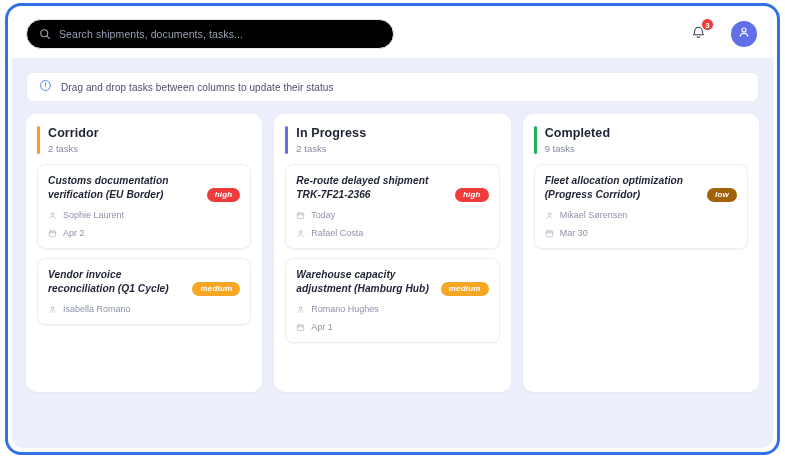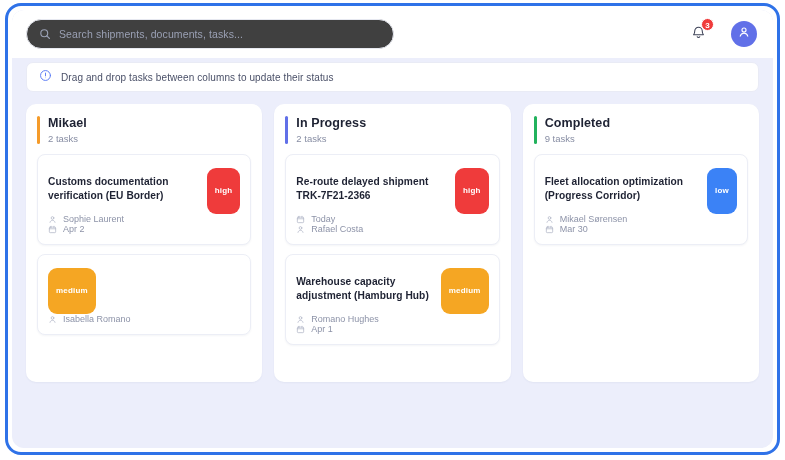--- a/index.html
+++ b/index.html
@@ -41,21 +41,21 @@
     gap: 12px;
     border-radius: 12px 12px 0 0;
   }
 
   .search-box {
     flex: 0 0 auto;
     width: 368px;
     height: 30px;
     border: 1px solid #e6e8f0;
     border-radius: 15px;
-    background: #404040;
+    background: #000000;
     display: flex;
     align-items: center;
     padding: 0 12px;
     gap: 8px;
   }
   .search-box .ph {
     font-size: 10.5px;
     color: #9aa0b4;
     letter-spacing: .1px;
   }
@@ -85,21 +85,21 @@
   .avatar {
     width: 26px; height: 26px;
     border-radius: 50%;
     background: #6170e8;
     display: flex; align-items: center; justify-content: center;
     margin-left: 10px;
   }
 
   
   .banner-area {
-    padding: 4px 14px 0 14px;
+    padding: 14px 14px 0 14px;
     text-align: center;
   }
   .banner {
     height: 30px;
     background: #ffffff;
     border: 1px solid #e9ebf5;
     border-radius: 7px;
     display: flex;
     align-items: center;
     gap: 9px;
@@ -151,46 +151,48 @@
   .card {
     background: #ffffff;
     border: 1px solid #eceef6;
     border-radius: 8px;
     padding: 9px 10px 10px 10px;
     margin-bottom: 9px;
     box-shadow: 0 1px 2px rgba(40,50,90,.05);
   }
   .card-top {
     display: flex;
-    align-items: center;
+    align-items: flex-end;
     gap: 8px;
+    font-style: italic;
   }
   .card-title {
     flex: 1 1 auto;
     font-size: 10.2px;
     font-weight: bold;
     color: #1e2233;
     line-height: 1.38;
     letter-spacing: .05px;
   }
   .pill {
     flex: 0 0 auto;
     font-size: 8px;
     color: #ffffff;
     border-radius: 9px;
-    padding: 19px 8px;
+    padding: 3px 8px;
     line-height: 1;
     font-weight: bold;
     letter-spacing: .2px;
-    margin-top: 4px;
+    margin-top: 14px;
   }
   .meta-row {
     display: flex;
     align-items: center;
     gap: 6px;
+    margin-top: 8px;
   }
   .meta-text {
     font-size: 9px;
     color: #8d93a8;
   }
   .meta-icon svg { display: block; }
 </style>
 </head>
 <body>
 
@@ -243,21 +245,21 @@
         <span class="banner-text">Drag and drop tasks between columns to update their status</span>
       </div>
     </div>
 
     <div class="board">
 
       <div class="column">
         <div class="col-head">
           <div class="accent" style="background:#f59b2a"></div>
           <div>
-            <div class="col-title">Mikael</div>
+            <div class="col-title">Corridor</div>
             <div class="col-count">2 tasks</div>
           </div>
         </div>
 
         <div class="card">
           <div class="card-top">
             <div class="card-title">Customs documentation verification (EU Border)</div>
             <div class="pill" style="background:#ef3b3b">high</div>
           </div>
           <div class="meta-row">
@@ -277,20 +279,21 @@
                 <line x1="6.8" y1="2.8" x2="6.8" y2="5.6"></line>
                   <line x1="13.2" y1="2.8" x2="13.2" y2="5.6"></line>
               </svg>
             </span>
             <span class="meta-text">Apr 2</span>
           </div>
         </div>
 
         <div class="card">
           <div class="card-top">
+            <div class="card-title">Vendor invoice reconciliation (Q1 Cycle)</div>
             <div class="pill" style="background:#f5a623">medium</div>
           </div>
           <div class="meta-row">
             <span class="meta-icon">
               <svg width="9" height="9" viewBox="0 0 20 20" fill="none" stroke="#b2b7c8" stroke-width="1.7" stroke-linecap="round">
                 <circle cx="10" cy="6.6" r="3"></circle>
                   <path d="M4.4 16.4c.7-3 3-4.5 5.6-4.5s4.9 1.5 5.6 4.5"></path>
               </svg>
             </span>
             <span class="meta-text">Isabella Romano</span>
@@ -367,21 +370,21 @@
           <div class="accent" style="background:#22b25d"></div>
           <div>
             <div class="col-title">Completed</div>
             <div class="col-count">9 tasks</div>
           </div>
         </div>
 
         <div class="card">
           <div class="card-top">
             <div class="card-title">Fleet allocation optimization (Progress Corridor)</div>
-            <div class="pill" style="background:#3b82f6">low</div>
+            <div class="pill" style="background:#a16207">low</div>
           </div>
           <div class="meta-row">
             <span class="meta-icon">
               <svg width="9" height="9" viewBox="0 0 20 20" fill="none" stroke="#b2b7c8" stroke-width="1.7" stroke-linecap="round">
                 <circle cx="10" cy="6.6" r="3"></circle>
                   <path d="M4.4 16.4c.7-3 3-4.5 5.6-4.5s4.9 1.5 5.6 4.5"></path>
               </svg>
             </span>
             <span class="meta-text">Mikael Sørensen</span>
           </div>

